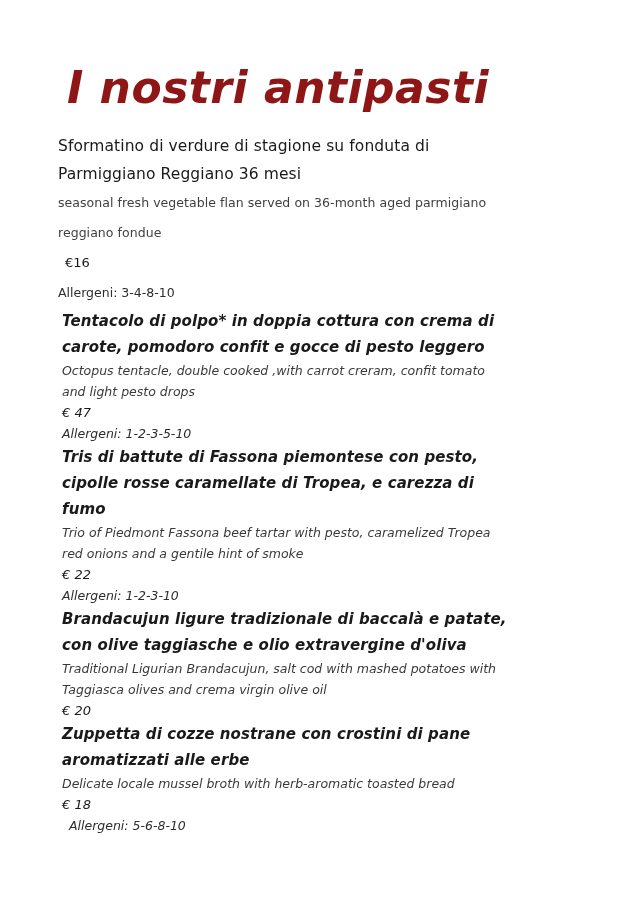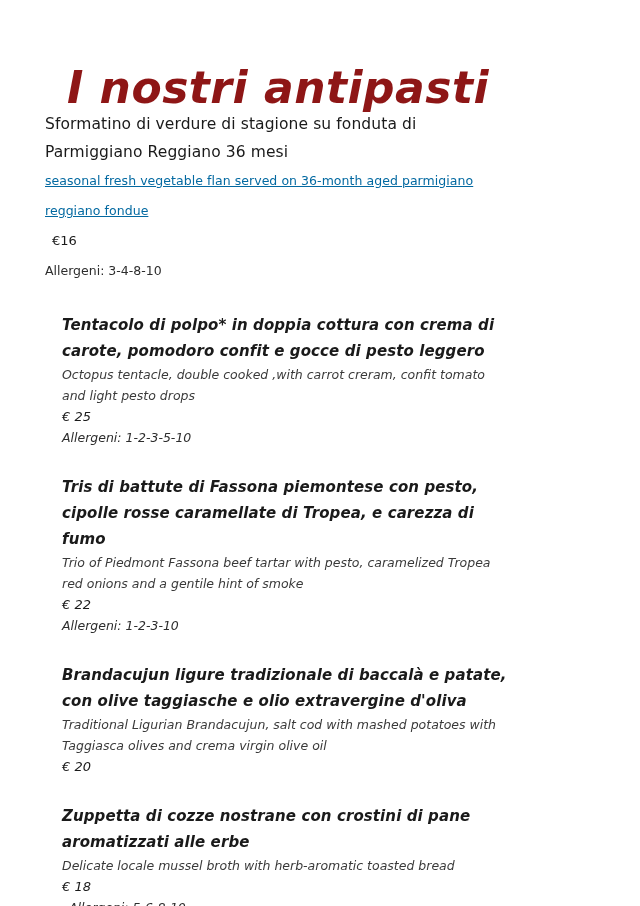--- a/index.html
+++ b/index.html
@@ -47,55 +47,54 @@
     list-style: none;
   }
 
   .menu-item {
     padding: 0;
     margin: 0;
   }
 
   
   .menu-item.style-upright {
-    padding-left: 45px;
+    margin-top: 22px;
+    padding-left: 58px;
     padding-right: 46px;
   }
   .menu-item.style-upright .dish-name {
     font-style: normal;
     font-weight: 400;
     font-size: 15.5px;
     line-height: 28px;
     letter-spacing: 0.1px;
   }
   .menu-item.style-upright .dish-desc {
     font-style: normal;
     font-weight: 400;
     font-size: 12.5px;
     line-height: 30px;
-    color: #0369a1;
+    color: #404040;
     letter-spacing: 0.05px;
-    text-decoration: underline;
   }
   .menu-item.style-upright .dish-price {
     font-style: normal;
     font-size: 13px;
     line-height: 30px;
     padding-left: 7px;
   }
   .menu-item.style-upright .dish-allergens {
     font-style: normal;
     font-size: 12.5px;
     line-height: 30px;
     color: #2d2d2d;
   }
 
   
   .menu-item.style-italic {
-    margin-top: 26px;
     padding-left: 62px;
     padding-right: 46px;
   }
   .menu-item.style-italic .dish-name {
     font-style: italic;
     font-weight: 700;
     font-size: 15px;
     line-height: 26px;
     letter-spacing: 0.1px;
   }
@@ -146,21 +145,21 @@
     <li class="menu-item style-upright">
       <div class="dish-name">Sformatino di verdure di stagione su fonduta di Parmiggiano Reggiano 36 mesi</div>
       <div class="dish-desc">seasonal fresh vegetable flan served on 36-month aged parmigiano reggiano fondue</div>
       <div class="dish-price">€16</div>
       <div class="dish-allergens">Allergeni: 3-4-8-10</div>
     </li>
 
     <li class="menu-item style-italic">
       <div class="dish-name">Tentacolo di polpo* in doppia cottura con crema di carote, pomodoro confit e gocce di pesto leggero</div>
       <div class="dish-desc">Octopus tentacle, double cooked ,with carrot creram, confit tomato and light pesto drops</div>
-      <div class="dish-price">€ 25</div>
+      <div class="dish-price">€ 47</div>
       <div class="dish-allergens">Allergeni: 1-2-3-5-10</div>
     </li>
 
     <li class="menu-item style-italic">
       <div class="dish-name">Tris di battute di Fassona piemontese con pesto, cipolle rosse caramellate di Tropea, e carezza di fumo</div>
       <div class="dish-desc">Trio of Piedmont Fassona beef tartar with pesto, caramelized Tropea red onions and a gentile hint of smoke</div>
       <div class="dish-price">€ 22</div>
       <div class="dish-allergens">Allergeni: 1-2-3-10</div>
     </li>
 

